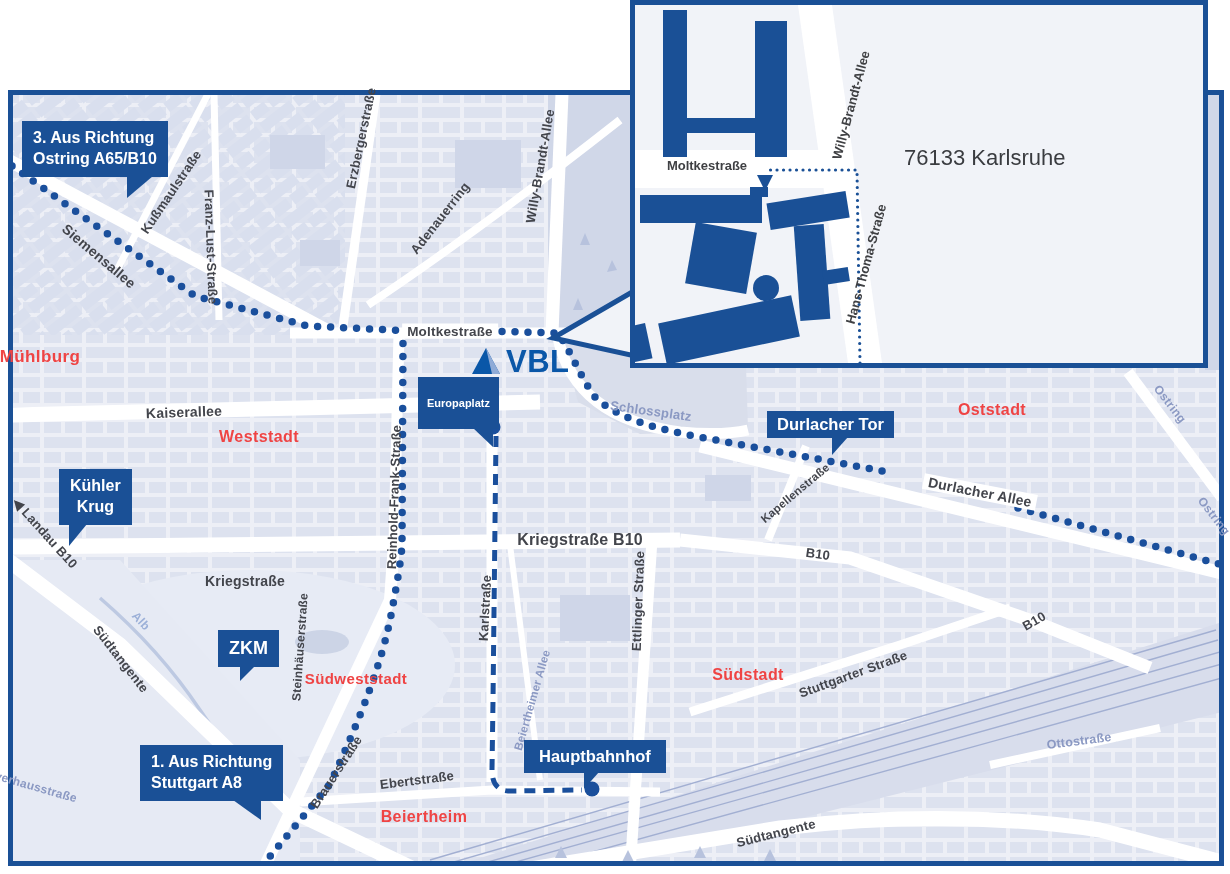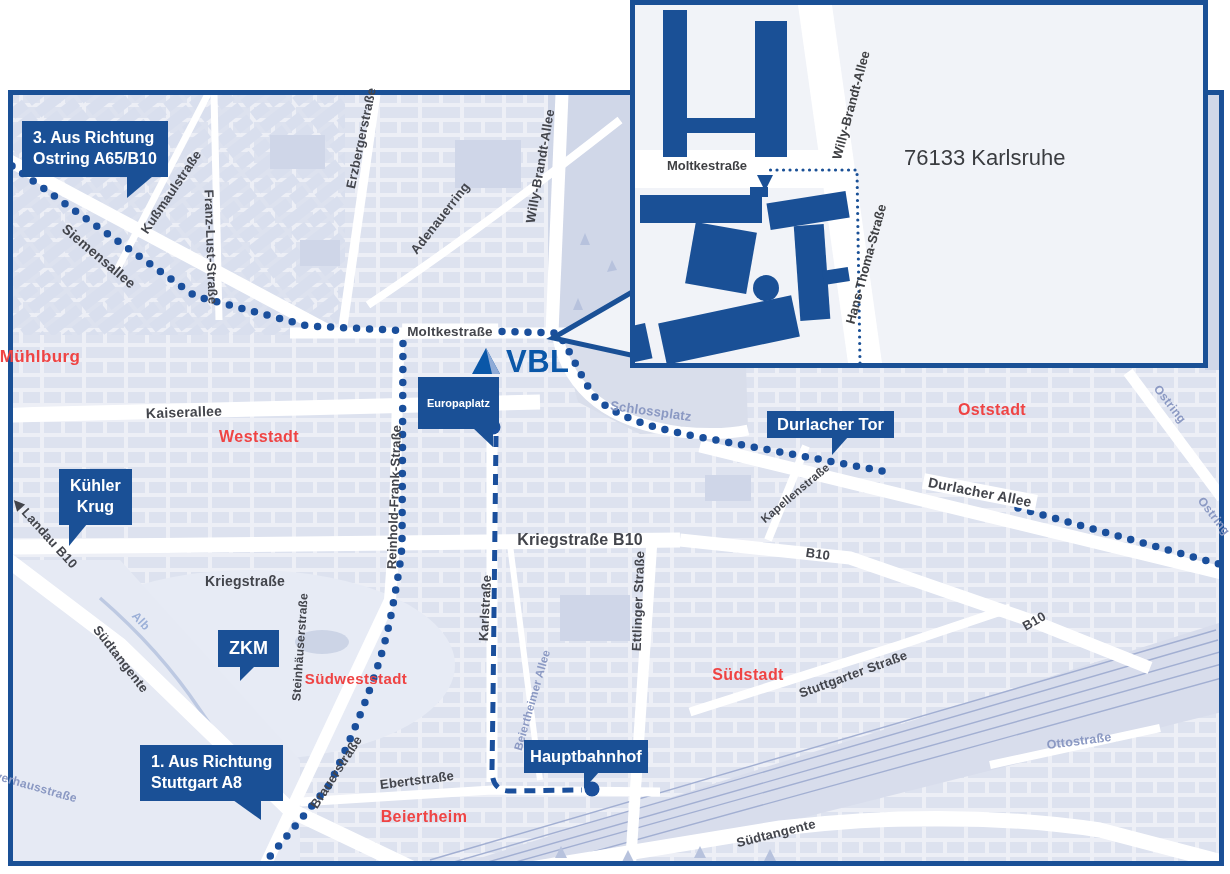--- a/index.html
+++ b/index.html
@@ -224,21 +224,21 @@
 <div class="callout small" style="left:418px;top:377px;">
   <div>Europaplatz</div>
   <span class="beak" style="right:6px;bottom:-18px;border-top:19px solid #1a5096;border-left:20px solid transparent;"></span>
 </div>
 
 <div class="callout" style="left:767px;top:411px;font-size:16.5px;padding:3px 10px;">
   <div>Durlacher Tor</div>
   <span class="beak" style="left:65px;bottom:-17px;border-top:18px solid #1a5096;border-right:16px solid transparent;"></span>
 </div>
 
-<div class="callout" style="left:524px;top:740px;font-size:16.5px;padding:6px 6px;">
+<div class="callout" style="left:524px;top:740px;font-size:16.5px;padding:6px 15px;">
   <div>Hauptbahnhof</div>
   <span class="beak" style="left:60px;bottom:-16px;border-top:17px solid #1a5096;border-right:15px solid transparent;"></span>
 </div>
 
 
 <svg id="tailsvg" width="1230" height="874" viewBox="0 0 1230 874">
   <polygon points="634,291 553,338 667,363" fill="#f1f3f8" stroke="#1a5096" stroke-width="5"></polygon>
 </svg>
 
 <div id="inset">

